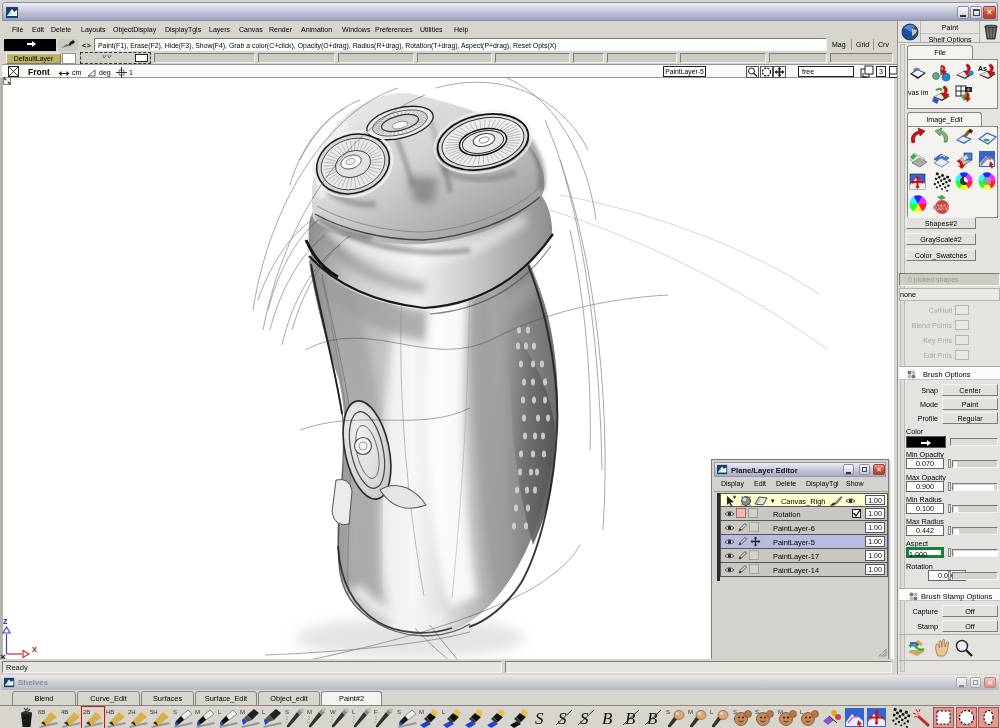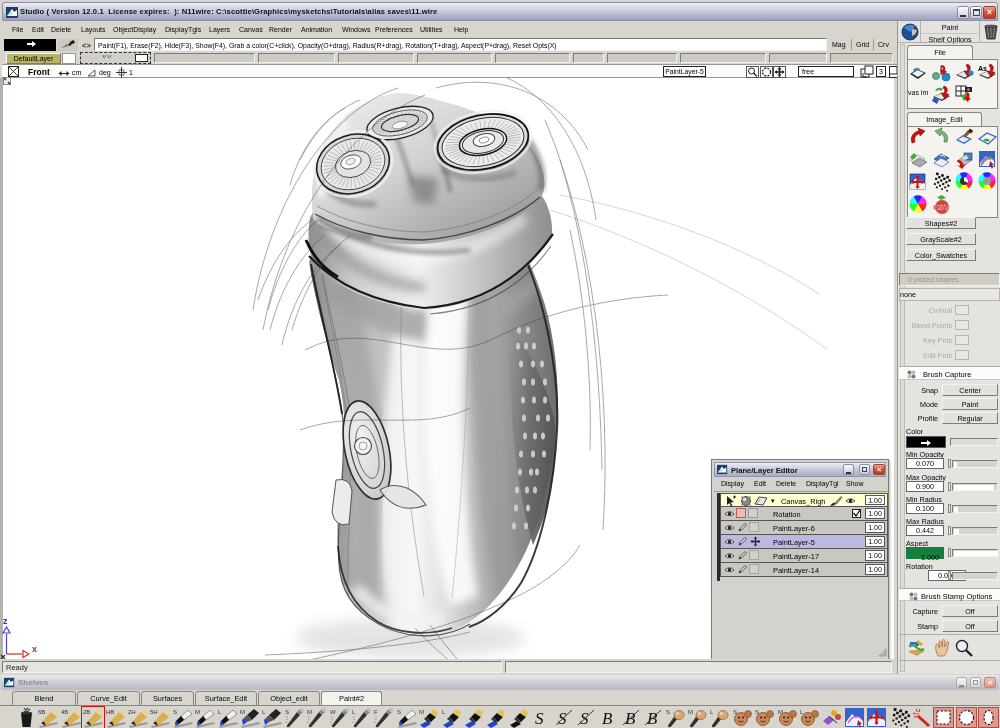--- a/index.html
+++ b/index.html
@@ -10,21 +10,20 @@
 svg{display:block;}
 </style></head><body>
 <div id="root">
 
 <div class="abs" style="left:2px;top:2px;width:996px;height:19px;background:linear-gradient(180deg,#ecedf5 0%,#c9ccdd 45%,#a9adc6 85%,#9da1bc 100%);border:1px solid #8d90a8;border-radius:3px 3px 0 0;">
  <svg class="abs" style="left:3px;top:3px;" width="13" height="13" viewBox="0 0 13 13">
    <rect x="0" y="1" width="12" height="11" fill="#1c3f6e"></rect>
         <path d="M1 10 L6 3 L8 6 L11 4 L11 10 Z" fill="#fff"></path>
         <path d="M1 10 L5 5 L7 8 Z" fill="#9ec"></path>
  </svg>
- <span class="abs" style="left:17px;top:4px;font-size:7.6px;font-weight:bold;color:#111;letter-spacing:.12px;white-space:pre;">Studio ( Version 12.0.1  License expires:  ): N11wire: C:\scottie\Graphics\mysketchs\Tutorials\alias saves\11.wire</span>
  <div class="abs" style="left:954px;top:3px;width:12px;height:13px;background:linear-gradient(180deg,#fdfdfd,#c9c9d6);border:1px solid #8a8da5;border-radius:2px;">
         <div class="abs" style="left:2px;top:8px;width:6px;height:2px;background:#333;"></div>
       </div>
  <div class="abs" style="left:967px;top:3px;width:12px;height:13px;background:linear-gradient(180deg,#fdfdfd,#c9c9d6);border:1px solid #8a8da5;border-radius:2px;">
         <div class="abs" style="left:2px;top:2px;width:7px;height:7px;border:1px solid #444;border-top:2px solid #444;"></div>
       </div>
  <div class="abs" style="left:980px;top:3px;width:13px;height:13px;background:linear-gradient(180deg,#f3a088,#d1503a 50%,#b63c28);border:1px solid #943;border-radius:2px;color:#fff;font-size:9px;font-weight:bold;text-align:center;line-height:11px;">×</div>
 </div>
 <div class="abs t7" style="left:2px;top:21px;width:996px;height:17px;background:#d8d5ce;">
       <span class="abs" style="left:10px;top:5px;">File</span>
@@ -666,21 +665,21 @@
       <div class="abs" style="left:57px;top:314px;width:14px;height:10px;border:1px solid #b8b5ae;background:#e8e7e4;"></div>
       <span class="abs" style="right:48px;top:330px;font-size:7.2px;color:#aaa8a2;">Edit Pnts</span>
       <div class="abs" style="left:57px;top:329px;width:14px;height:10px;border:1px solid #b8b5ae;background:#e8e7e4;"></div>
       <div class="abs" style="left:1px;top:345px;width:102px;height:14px;background:#fcfcfb;border-top:1px solid #b0ada6;border-bottom:1px solid #c8c5be;">
         <svg class="abs" style="left:8px;top:3px" width="9" height="9" viewBox="0 0 9 9">
           <circle cx="2.5" cy="2.5" r="2" fill="#777"></circle>
           <circle cx="6.5" cy="2.5" r="2" fill="#bbb"></circle>
           <circle cx="2.5" cy="6.5" r="2" fill="#bbb"></circle>
           <circle cx="6.5" cy="6.5" r="2" fill="#777"></circle>
         </svg>
-        <span class="abs" style="left:24px;top:3px;font-size:7.5px;">Brush Capture</span>
+        <span class="abs" style="left:24px;top:3px;font-size:7.5px;">Brush Options</span>
       </div>
       <span class="abs" style="left:0px;top:365px;width:40px;text-align:right;font-size:7.2px;">Snap</span>
       <div class="abs bev" style="left:44px;top:363px;width:56px;height:12px;background:#e2e1dd;font-size:7.2px;text-align:center;line-height:11px;">Center</div>
       <span class="abs" style="left:0px;top:379px;width:40px;text-align:right;font-size:7.2px;">Mode</span>
       <div class="abs bev" style="left:44px;top:377px;width:56px;height:12px;background:#e2e1dd;font-size:7.2px;text-align:center;line-height:11px;">Paint</div>
       <span class="abs" style="left:0px;top:393px;width:40px;text-align:right;font-size:7.2px;">Profile</span>
       <div class="abs bev" style="left:44px;top:391px;width:56px;height:12px;background:#e2e1dd;font-size:7.2px;text-align:center;line-height:11px;">Regular</div>
       <span class="abs" style="left:8px;top:406px;font-size:7.2px;">Color</span>
       <div class="abs" style="left:8px;top:415px;width:40px;height:12px;background:#000;border:1px solid #555;">
         <div class="abs" style="left:14px;top:5px;width:9px;height:1.6px;background:#ffd;"></div>
@@ -705,21 +704,21 @@
       <div class="abs ibev" style="left:54px;top:484px;width:46px;height:8px;background:#d4d3d0;">
         <div class="abs" style="left:1px;top:1px;width:4px;height:5px;background:#fff;"></div>
       </div>
       <span class="abs" style="left:8px;top:496px;font-size:7.2px;">Max Radius</span>
       <div class="abs" style="left:8px;top:504px;width:38px;height:11px;background:#fff;border:1px solid #666;font-size:7.2px;text-align:center;line-height:10px;">0.442</div>
       <div class="abs" style="left:50px;top:505px;width:3px;height:9px;background:#e8e7e4;border:1px solid #888;"></div>
       <div class="abs ibev" style="left:54px;top:506px;width:46px;height:8px;background:#d4d3d0;">
         <div class="abs" style="left:1px;top:1px;width:5px;height:5px;background:#fff;"></div>
       </div>
       <span class="abs" style="left:8px;top:518px;font-size:7.2px;">Aspect</span>
-      <div class="abs" style="left:8px;top:526px;width:38px;height:11px;background:#fff;border:6px solid #15803d;font-size:7.2px;text-align:left;line-height:10px;padding-left:9px;">1.000</div>
+      <div class="abs" style="left:8px;top:526px;width:38px;height:11px;background:#fff;border:3px solid #15803d;font-size:7.2px;text-align:left;line-height:10px;">1.000</div>
       <div class="abs" style="left:50px;top:527px;width:3px;height:9px;background:#e8e7e4;border:1px solid #888;"></div>
       <div class="abs ibev" style="left:54px;top:528px;width:46px;height:8px;background:#d4d3d0;">
         <div class="abs" style="left:1px;top:1px;width:44px;height:5px;background:#fff;"></div>
       </div>
       <span class="abs" style="left:8px;top:541px;font-size:7.2px;">Rotation</span>
       <div class="abs" style="left:8px;top:549px;width:38px;height:11px;background:#fff;border:1px solid #666;font-size:7.2px;text-align:center;line-height:10px;margin-left:22px;">0.000</div>
       <div class="abs" style="left:50px;top:550px;width:3px;height:9px;background:#e8e7e4;border:1px solid #888;"></div>
       <div class="abs ibev" style="left:54px;top:551px;width:46px;height:8px;background:#d4d3d0;"></div>
       <div class="abs" style="left:1px;top:567px;width:102px;height:13px;background:#fcfcfb;border-top:1px solid #b0ada6;border-bottom:1px solid #c8c5be;">
         <svg class="abs" style="left:10px;top:3px" width="9" height="9" viewBox="0 0 9 9">

